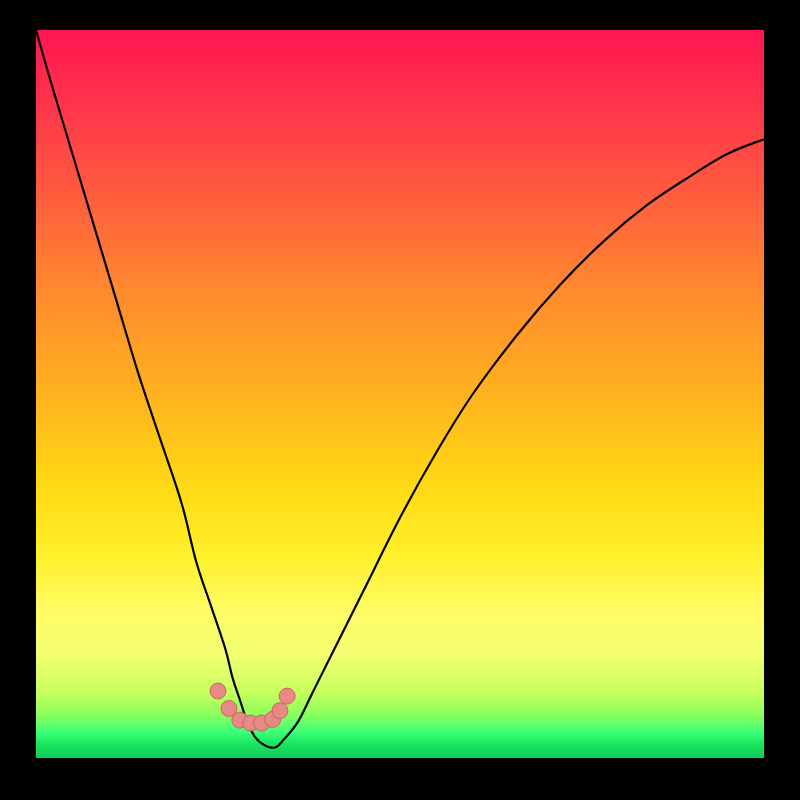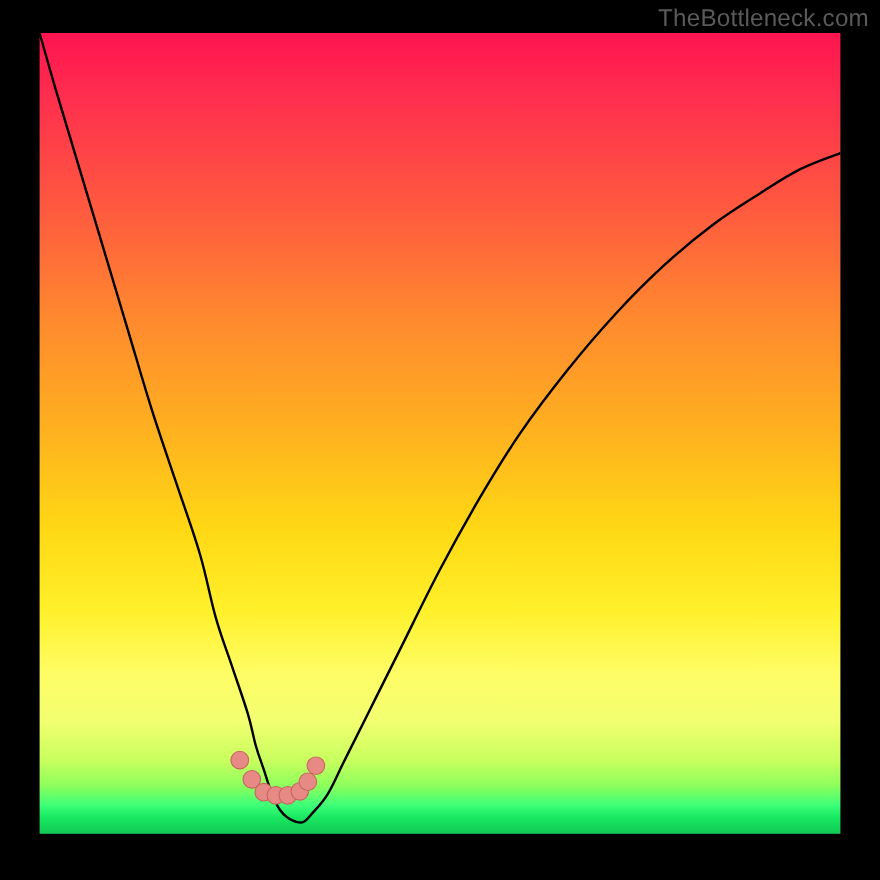--- a/index.html
+++ b/index.html
@@ -57,21 +57,20 @@
     top: 0;
     width: 728px;
     height: 728px;
     overflow: visible;
   }
 </style>
 </head>
 <body>
 
 <div class="frame">
-  <div class="watermark">TheBottleneck.com</div>
 
   <div class="plot-area">
     <svg class="svg-layer" viewBox="0 0 728 728" preserveAspectRatio="none">
       <path id="curve-path" fill="none" stroke="#000000" stroke-width="2.2" d="M 0.00 0.00 C 2.62 9.17, 8.01 28.68, 14.56 50.96 C 21.11 73.24, 28.54 97.55, 36.40 123.76 C 44.26 149.97, 50.38 170.35, 58.24 196.56 C 66.10 222.77, 72.22 243.15, 80.08 269.36 C 87.94 295.57, 94.06 317.26, 101.92 342.16 C 109.78 367.06, 115.90 384.09, 123.76 407.68 C 131.62 431.27, 139.05 450.92, 145.60 473.20 C 152.15 495.48, 154.92 513.09, 160.16 531.44 C 165.40 549.79, 169.48 559.40, 174.72 575.12 C 179.96 590.84, 185.35 605.70, 189.28 618.80 C 193.21 631.90, 193.94 638.75, 196.56 647.92 C 199.18 657.09, 201.22 661.90, 203.84 669.76 C 206.46 677.62, 208.50 685.05, 211.12 691.60 C 213.74 698.15, 215.78 702.23, 218.40 706.16 C 221.02 710.09, 223.06 711.47, 225.68 713.44 C 228.30 715.41, 230.34 716.42, 232.96 717.08 C 235.58 717.74, 237.62 718.39, 240.24 717.08 C 242.86 715.77, 243.59 714.39, 247.52 709.80 C 251.45 705.21, 256.84 700.12, 262.08 691.60 C 267.32 683.08, 270.09 675.58, 276.64 662.48 C 283.19 649.38, 289.31 637.15, 298.48 618.80 C 307.65 600.45, 315.81 584.15, 327.60 560.56 C 339.39 536.97, 350.90 512.66, 364.00 487.76 C 377.10 462.86, 387.30 444.52, 400.40 422.24 C 413.50 399.96, 422.39 384.97, 436.80 364.00 C 451.21 343.03, 464.76 325.42, 480.48 305.76 C 496.20 286.10, 508.44 271.84, 524.16 254.80 C 539.88 237.76, 552.12 225.53, 567.84 211.12 C 583.56 196.71, 595.80 186.51, 611.52 174.72 C 627.24 162.93, 640.79 154.77, 655.20 145.60 C 669.61 136.43, 678.50 130.31, 691.60 123.76 C 704.70 117.21, 721.45 111.82, 728.00 109.20"></path>
       <g id="markers-group">
           <circle cx="182.00" cy="661.02" r="8" fill="#e78a86" stroke="#c96560" stroke-width="1"></circle>
           <circle cx="192.92" cy="678.50" r="8" fill="#e78a86" stroke="#c96560" stroke-width="1"></circle>
           <circle cx="203.84" cy="690.14" r="8" fill="#e78a86" stroke="#c96560" stroke-width="1"></circle>
           <circle cx="214.76" cy="693.06" r="8" fill="#e78a86" stroke="#c96560" stroke-width="1"></circle>
           <circle cx="225.68" cy="693.06" r="8" fill="#e78a86" stroke="#c96560" stroke-width="1"></circle>

